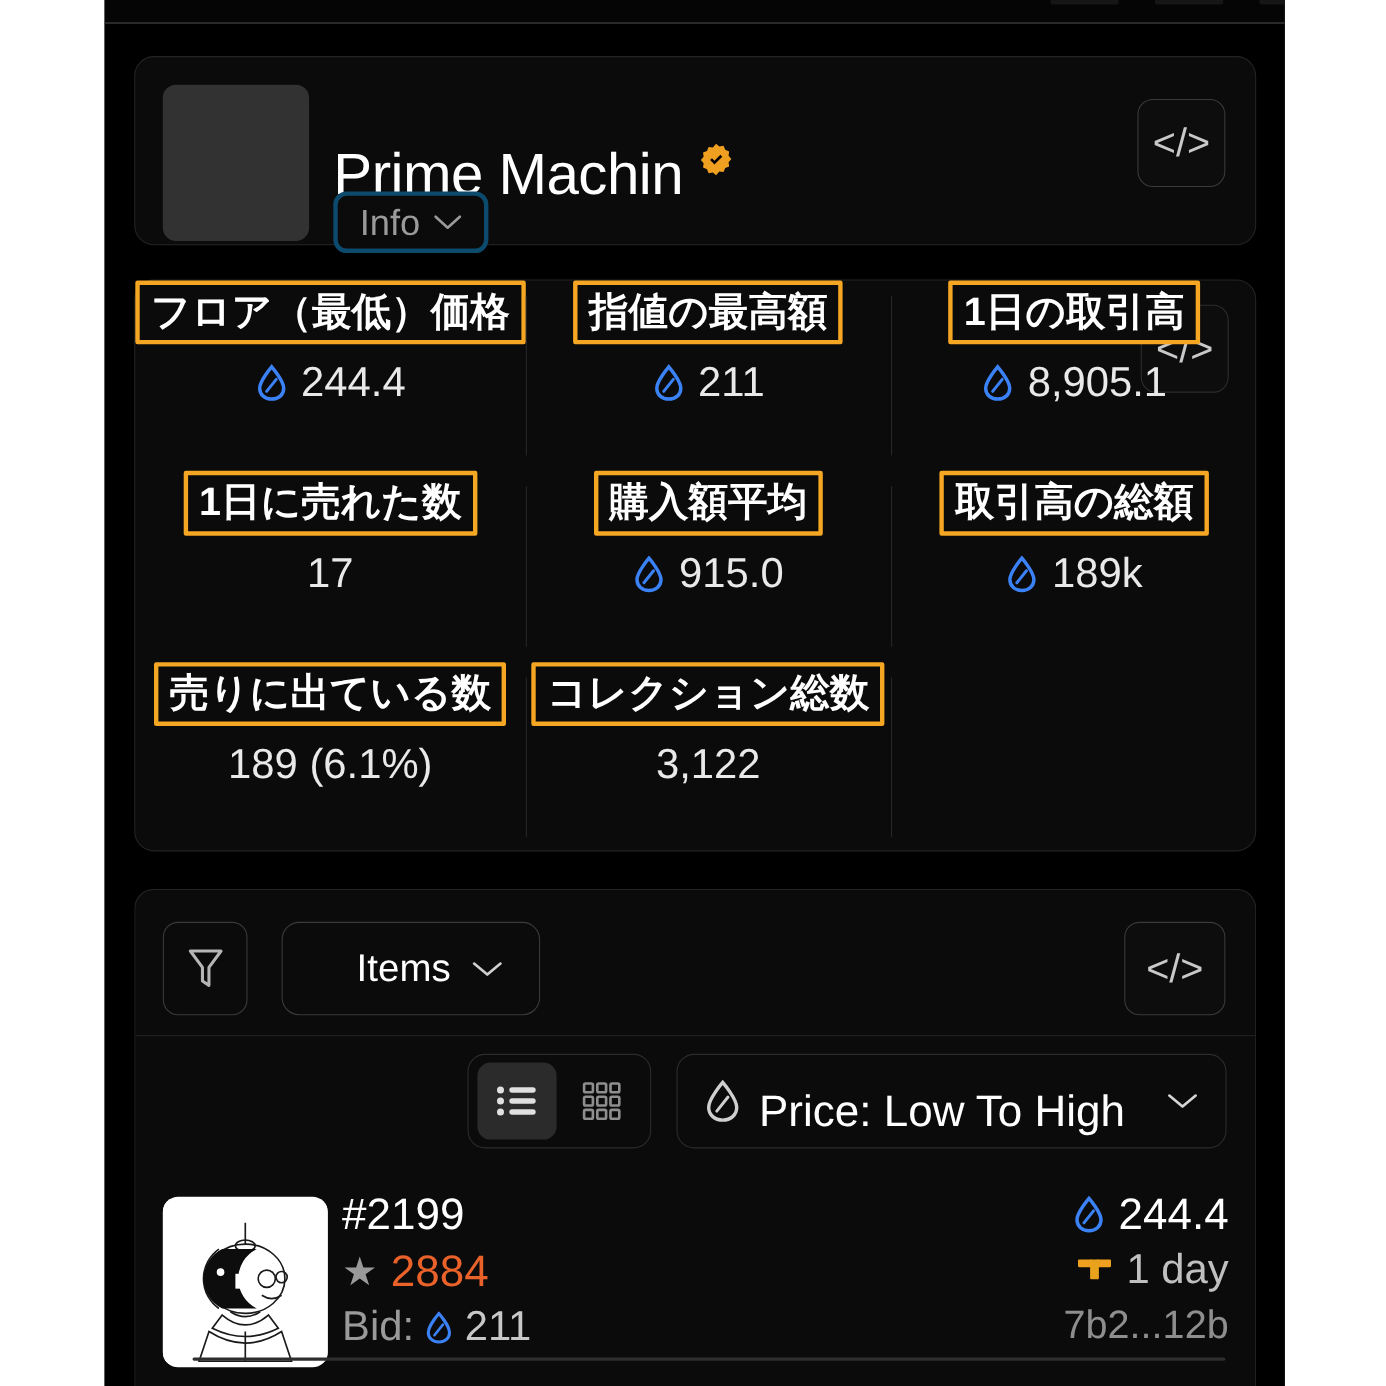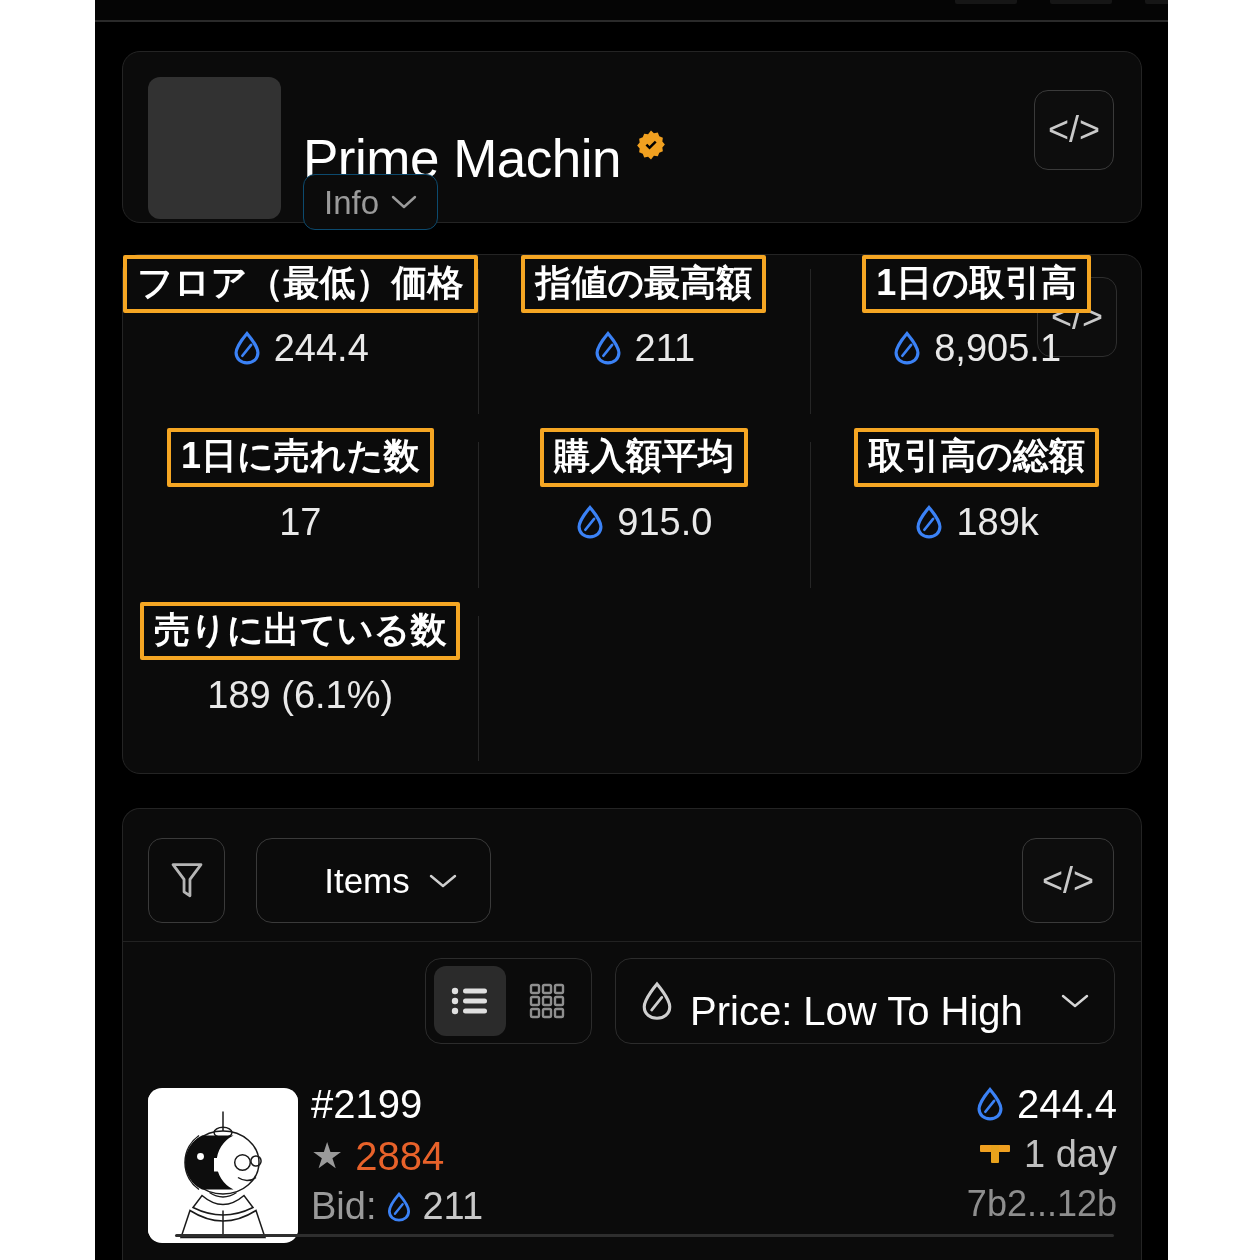--- a/index.html
+++ b/index.html
@@ -83,21 +83,21 @@
   .verified {
     width: 32px; height: 32px;
     position: relative; top: 4px;
     flex: none;
   }
   .info-btn {
     position: absolute;
     left: 180px; top: 122px;
     height: 56px;
     min-width: 135px;
-    border: 1px solid #0c4a6e;
+    border: 4px solid #0c4a6e;
     border-radius: 12px;
     background: #0b0b0b;
     display: flex; align-items: center; justify-content: center;
     gap: 12px;
     padding: 0 20px;
     box-sizing: border-box;
   }
   .info-btn .lbl {
     font-size: 33px; color: #9a9a9a; line-height: 1;
   }
@@ -429,20 +429,26 @@
             </div>
           </div>
 
           <div class="stat-cell">
             <div class="stat-label">売りに出ている数</div>
             <div class="stat-value">
               <span>189 (6.1%)</span>
             </div>
           </div>
 
+          <div class="stat-cell divL">
+            <div class="stat-label">コレクション総数</div>
+            <div class="stat-value">
+              <span>3,122</span>
+            </div>
+          </div>
 
           <div class="stat-cell divL"></div>
         </div>
       </div>
 
       <div class="card items-card">
 
         <div class="items-toolbar">
           <div class="filter-btn">
             <svg width="40" height="46" viewBox="0 0 24 28">

